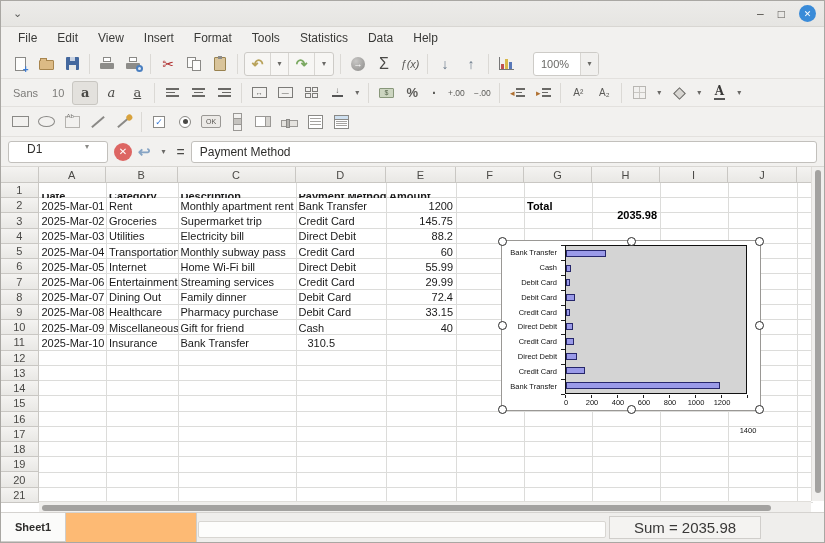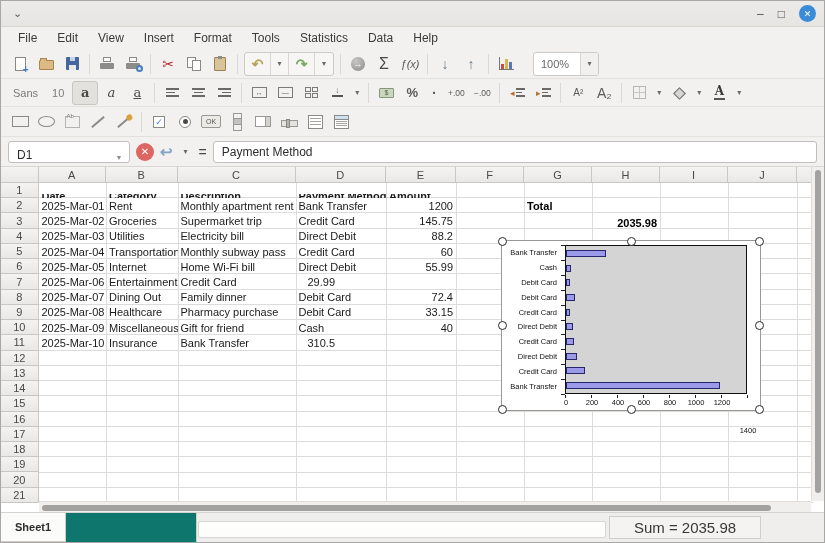--- a/index.html
+++ b/index.html
@@ -108,21 +108,21 @@
   .o-slider i { position:absolute; left:4px; top:-2px; width:4px; height:9px; background:#b5b3af; border:1px solid #8a8986; }
   .o-list { width:15px; height:14px; border:1px solid #8a8986; background:#fff; padding:2px 1px; display:flex; flex-direction:column; gap:1.5px; }
   .o-list i { height:1.5px; background:#a5a3a0; display:block; }
   .o-combo { width:15px; height:14px; border:1px solid #8a8986; background:#fff; display:flex; flex-direction:column; }
   .o-combo u { height:4px; background:#cfe0f0; border-bottom:1px solid #8a8986; display:block; }
   .o-combo span { flex:1; padding:1px; display:flex; flex-direction:column; gap:1px; }
   .o-combo span i { height:1.2px; background:#a5a3a0; display:block; }
 
   
   .fbar { height:30px; flex:0 0 30px; display:flex; align-items:center; padding:0 7px; gap:6px; border-bottom:1px solid #d9d7d3; }
-  .name-box { width:122px; height:22px; background:#fff; border:1px solid #c2c0bc; border-radius:3px; display:flex; align-items:flex-end; padding:0 8px; font-size:12px; color:#2e2d2b; }
+  .name-box { width:100px; height:22px; background:#fff; border:1px solid #c2c0bc; border-radius:3px; display:flex; align-items:flex-start; padding:0 18px; font-size:12px; color:#2e2d2b; }
   .name-box .nb-ic { margin-left:auto; font-size:8px; color:#8a8986; }
   .fb-cancel { width:18px; height:18px; border-radius:50%; background:#dd6663; color:#fff; font-size:10px; display:flex; align-items:center; justify-content:center; cursor:pointer; }
   .fb-enter { color:#86a4c4; font-size:15px; font-weight:bold; cursor:pointer; }
   .fb-eq { font-size:14px; color:#4a4946; cursor:pointer; }
   .fb-input { flex:1; height:22px; background:#fff; border:1px solid #c2c0bc; border-radius:3px; display:flex; align-items:center; padding:0 8px; font-size:12px; color:#2e2d2b; }
 
   
   .grid-area { position:relative; flex:1; background:#fff; overflow:hidden; }
   .hdr-bg { background:linear-gradient(#f4f3f1,#e9e8e5); border-right:1px solid #c9c7c3; border-bottom:1px solid #c9c7c3; color:#4a4946; font-size:11px; display:flex; align-items:center; justify-content:center; }
   .corner { position:absolute; left:0; top:0; width:37.5px; height:16px; }
@@ -156,21 +156,21 @@
   .handle { position:absolute; width:9px; height:9px; border-radius:50%; background:#fff; border:1px solid #2a2a2a; z-index:3; }
 
   
   .vscroll { position:absolute; right:0; top:0; bottom:11px; width:13px; background:#f0efed; border-left:1px solid #e0deda; }
   .vscroll .thumb { position:absolute; left:3px; right:3px; top:3px; bottom:8px; background:#a3a2a0; border-radius:4px; }
   .hscroll { position:absolute; left:37.5px; right:13px; bottom:0; height:11px; background:#f0efed; border-top:1px solid #e0deda; }
   .hscroll .thumb { position:absolute; top:2.5px; height:6px; left:3px; right:40px; background:#a3a2a0; border-radius:3px; }
 
   
   .statusbar { height:30px; flex:0 0 30px; background:#efeeec; border-top:1px solid #d5d3d0; position:relative; display:flex; align-items:stretch; }
-  .tab-strip { width:196px; border-right:1px solid #cfcdca; background:#0f766e; display:flex; align-items:stretch; }
+  .tab-strip { width:196px; border-right:1px solid #cfcdca; background:#fdba74; display:flex; align-items:stretch; }
   .sheet-tab { background:#fbfbfa; border:1px solid #cfcdca; border-top:none; border-left:none; padding:0 14px; font-size:11px; font-weight:bold; color:#2e2d2b; display:flex; align-items:center; cursor:pointer; }
   .progress-area { position:absolute; left:197px; width:408px; top:8px; bottom:4px; background:#fdfdfc; border:1px solid #d8d6d2; border-radius:2px; }
   .sum-box { position:absolute; left:608px; width:152px; top:3px; bottom:3px; border:1px solid #d0cecb; background:#f4f3f1; display:flex; align-items:center; justify-content:center; font-size:15px; color:#3a3938; }
 </style>
 </head>
 <body>
 
 <div class="window">
 
   <div class="titlebar">
@@ -379,21 +379,21 @@
             <i></i>
             <i></i>
           </span>
         </span>
       </span>
     <span class="tsep"></span>
     <span class="tbtn">
         <span class="micro" style="font-size:10px">A²</span>
       </span>
     <span class="tbtn">
-        <span class="micro" style="font-size:14px">A₂</span>
+        <span class="micro" style="font-size:10px">A₂</span>
       </span>
     <span class="tsep"></span>
     <span class="tbtn">
         <span class="grid-ic"></span>
       </span>
     <span class="dd">▾</span>
     <span class="tbtn">
         <span class="fill-ic"></span>
       </span>
     <span class="dd">▾</span>
@@ -579,20 +579,21 @@
       <div class="srow">
         <span class="cell cA">2025-Mar-05</span>
         <span class="cell cB">Internet</span>
         <span class="cell cC">Home Wi-Fi bill</span>
         <span class="cell cD">Direct Debit</span>
         <span class="cell cE num">55.99</span>
       </div>
       <div class="srow">
         <span class="cell cA">2025-Mar-06</span>
         <span class="cell cB">Entertainment</span>
+        <span class="cell cC">Streaming services</span>
         <span class="cell cD">Credit Card</span>
         <span class="cell cE num">29.99</span>
       </div>
       <div class="srow">
         <span class="cell cA">2025-Mar-07</span>
         <span class="cell cB">Dining Out</span>
         <span class="cell cC">Family dinner</span>
         <span class="cell cD">Debit Card</span>
         <span class="cell cE num">72.4</span>
       </div>
@@ -611,21 +612,21 @@
         <span class="cell cE num">40</span>
       </div>
       <div class="srow">
         <span class="cell cA">2025-Mar-10</span>
         <span class="cell cB">Insurance</span>
         <span class="cell cD">Bank Transfer</span>
         <span class="cell cE num">310.5</span>
       </div>
 
       <span class="total-cell" style="left:485.5px; top:15.24px; width:68px">Total</span>
-      <span class="total-cell" style="left:553.5px; top:32px; width:68px; justify-content:flex-end">2035.98</span>
+      <span class="total-cell" style="left:553.5px; top:24px; width:68px; justify-content:flex-end">2035.98</span>
 
       <div class="chart">
         <div class="cat-labels">
           <span class="cl">Bank Transfer</span>
           <span class="cl">Cash</span>
           <span class="cl">Debit Card</span>
           <span class="cl">Debit Card</span>
           <span class="cl">Credit Card</span>
           <span class="cl">Direct Debit</span>
           <span class="cl">Credit Card</span>

